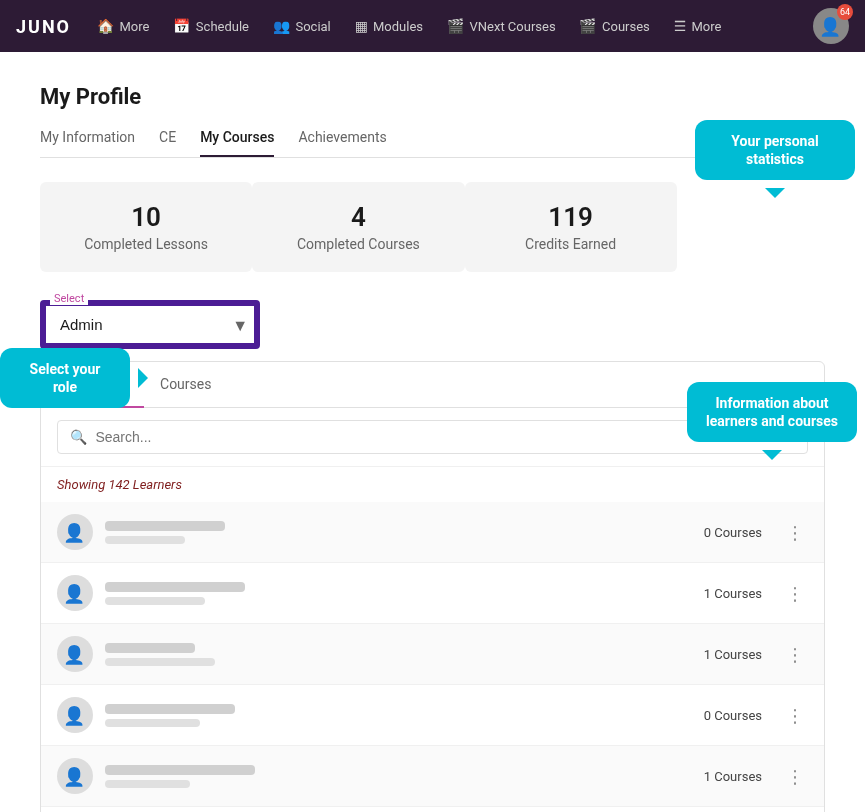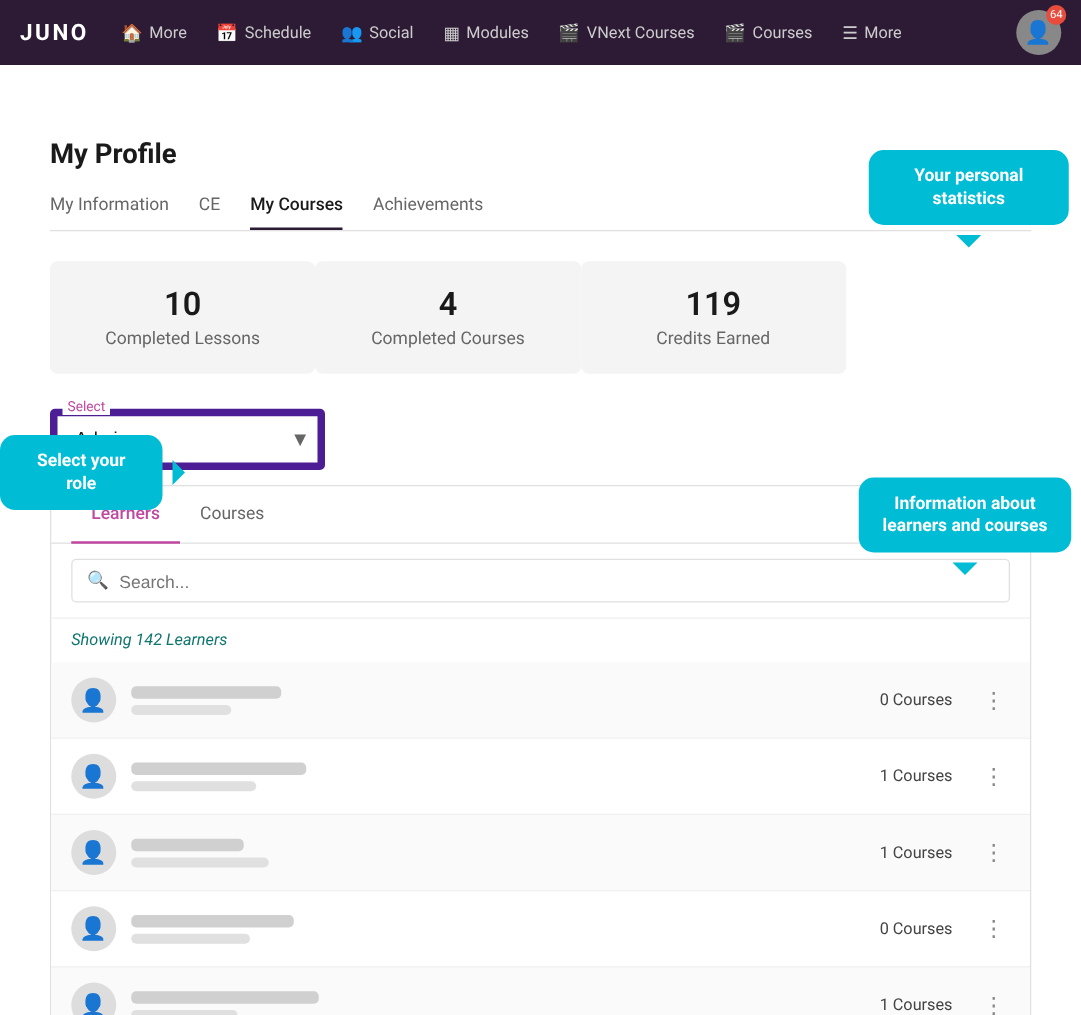--- a/index.html
+++ b/index.html
@@ -67,21 +67,20 @@
       padding: 32px 40px;
       min-height: 760px;
       position: relative;
     }
 
     .page-title {
       font-size: 22px;
       font-weight: 700;
       color: #1a1a1a;
       margin-bottom: 20px;
-      margin-top: 27px;
     }
 
     
     .profile-tabs {
       display: flex;
       gap: 24px;
       border-bottom: 1px solid #e0e0e0;
       margin-bottom: 24px;
     }
     .profile-tab {
@@ -211,21 +210,21 @@
       font-size: 14px;
       color: #999;
       width: 100%;
       background: transparent;
     }
 
     
     .learners-count {
       padding: 10px 16px;
       font-size: 13px;
-      color: #0f766e;
+      color: #7f1d1d;
       font-style: italic;
     }
 
     
     .learner-row {
       display: flex;
       align-items: center;
       gap: 12px;
       padding: 12px 16px;
       border-top: 1px solid #f0f0f0;

